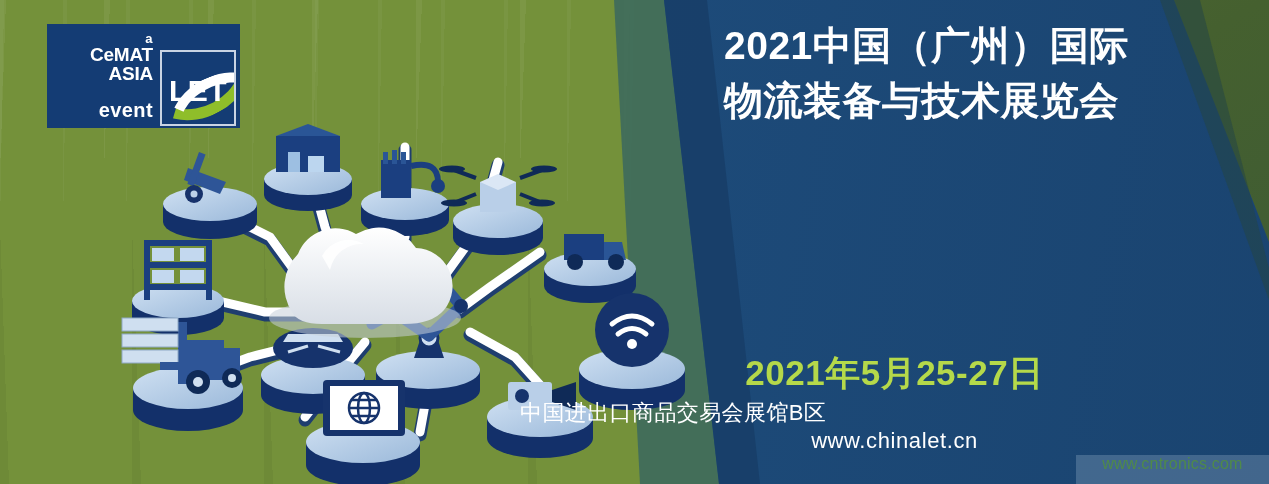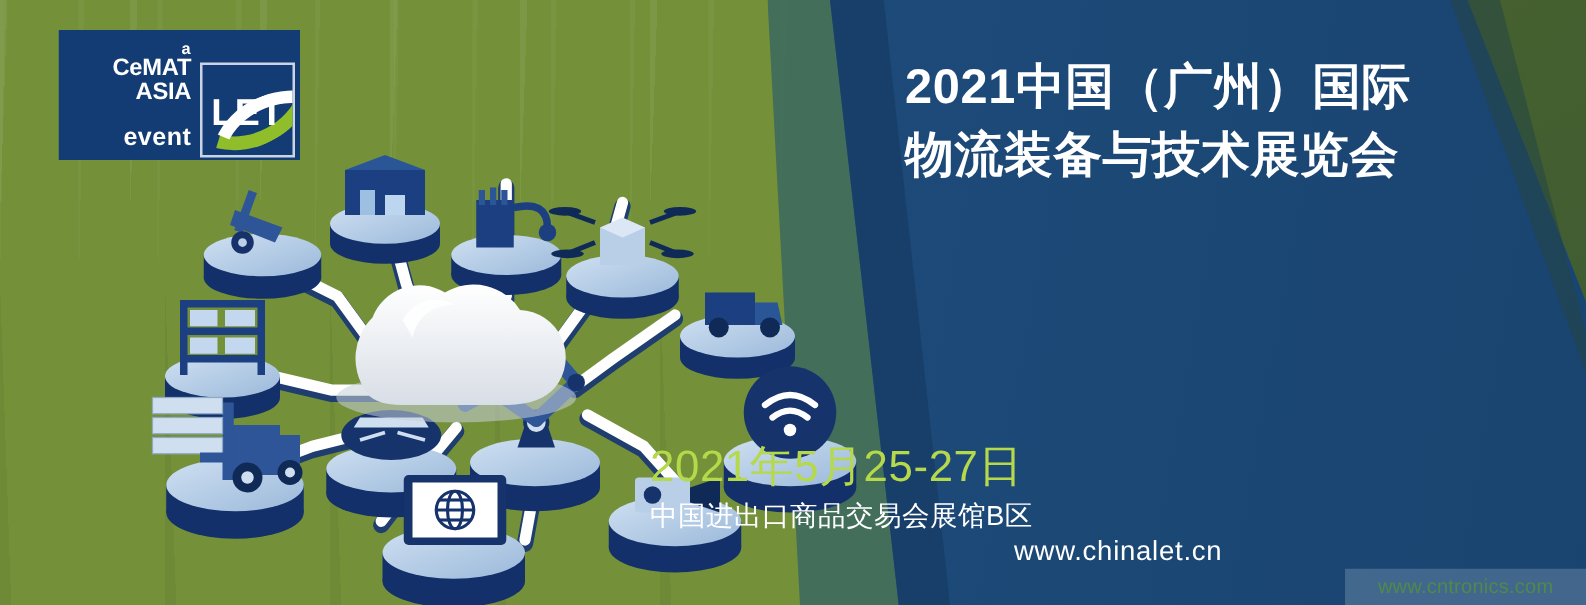--- a/index.html
+++ b/index.html
@@ -78,49 +78,49 @@
   .logo-let{
     position:absolute;left:0;right:0;top:22px;text-align:center;
     color:#fff;font-size:30px;font-weight:800;letter-spacing:.5px;
   }
   
   .illus{position:absolute;left:60px;top:90px;width:640px;height:394px;}
   .illus svg{width:100%;height:100%;display:block;}
   
   .title{
     position:absolute;left:724px;top:18px;width:540px;color:#fff;
-    font-size:39px;font-weight:700;line-height:1.42;letter-spacing:.5px;margin-top:24px;
+    font-size:39px;font-weight:700;line-height:1.42;letter-spacing:.5px;
   }
   .subhead{
     position:absolute;left:746px;top:160px;color:#fff;
     font-size:27px;font-weight:700;letter-spacing:1px;
   }
   .evt-list{position:absolute;left:748px;top:207px;width:520px;}
   .evt{
     color:#fff;font-size:17px;line-height:1.62;letter-spacing:.2px;
     white-space:nowrap;
   }
   .date{
-    position:absolute;left:0;right:0;top:350px;text-align:left;
-    color:#b5d94a;font-size:35px;font-weight:400;letter-spacing:.5px;
+    position:absolute;left:0;right:0;top:350px;text-align:center;
+    color:#b5d94a;font-size:35px;font-weight:700;letter-spacing:.5px;
     padding-left:520px;
   }
   .venue{
     position:absolute;left:0;right:0;top:398px;text-align:left;
     color:#fff;font-size:22px;letter-spacing:.4px;padding-left:520px;
   }
   .site{
     position:absolute;left:0;right:0;top:428px;text-align:center;
     color:#fff;font-size:22px;letter-spacing:.6px;padding-left:520px;
   }
   
   .watermark{
     position:absolute;left:1076px;top:455px;width:193px;height:29px;
     background:rgba(145,170,195,.34);
-    display:flex;align-items:center;justify-content:center;
+    display:flex;align-items:flex-start;justify-content:center;
   }
   .watermark span{
     color:#4f8a4a;font-size:16px;letter-spacing:.2px;
   }
 </style>
 </head>
 <body>
 
 <div class="banner">
 

